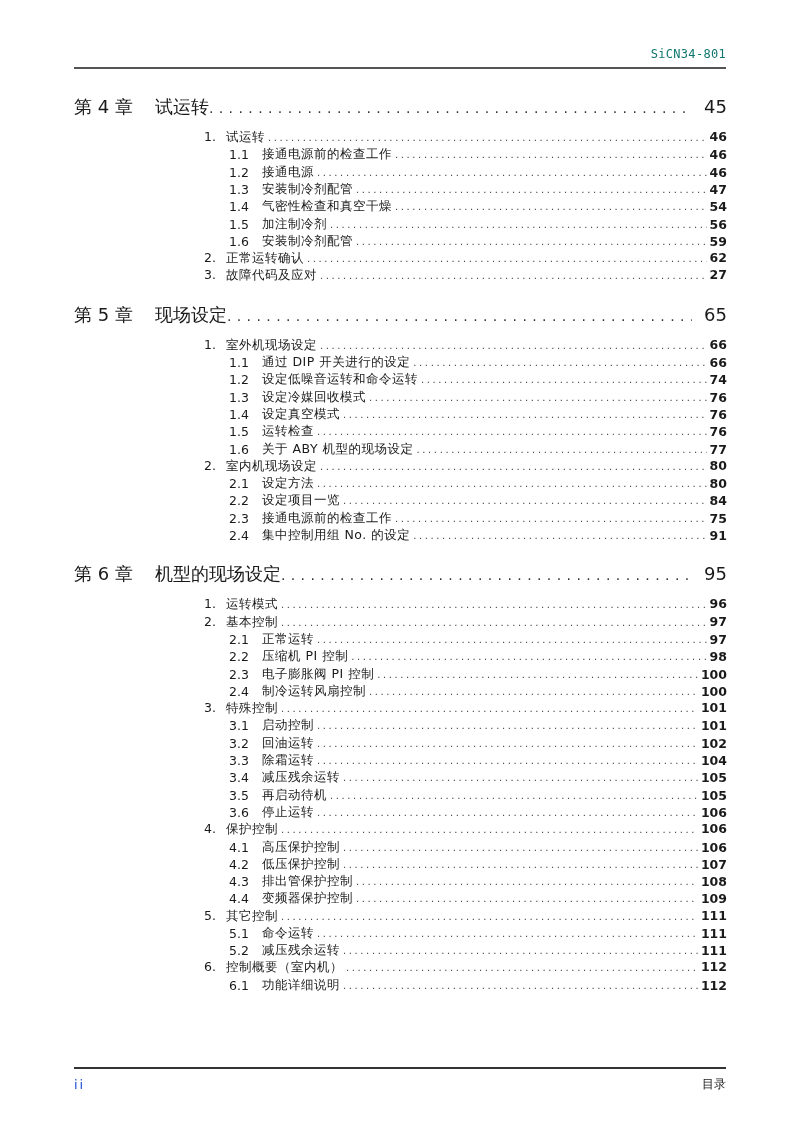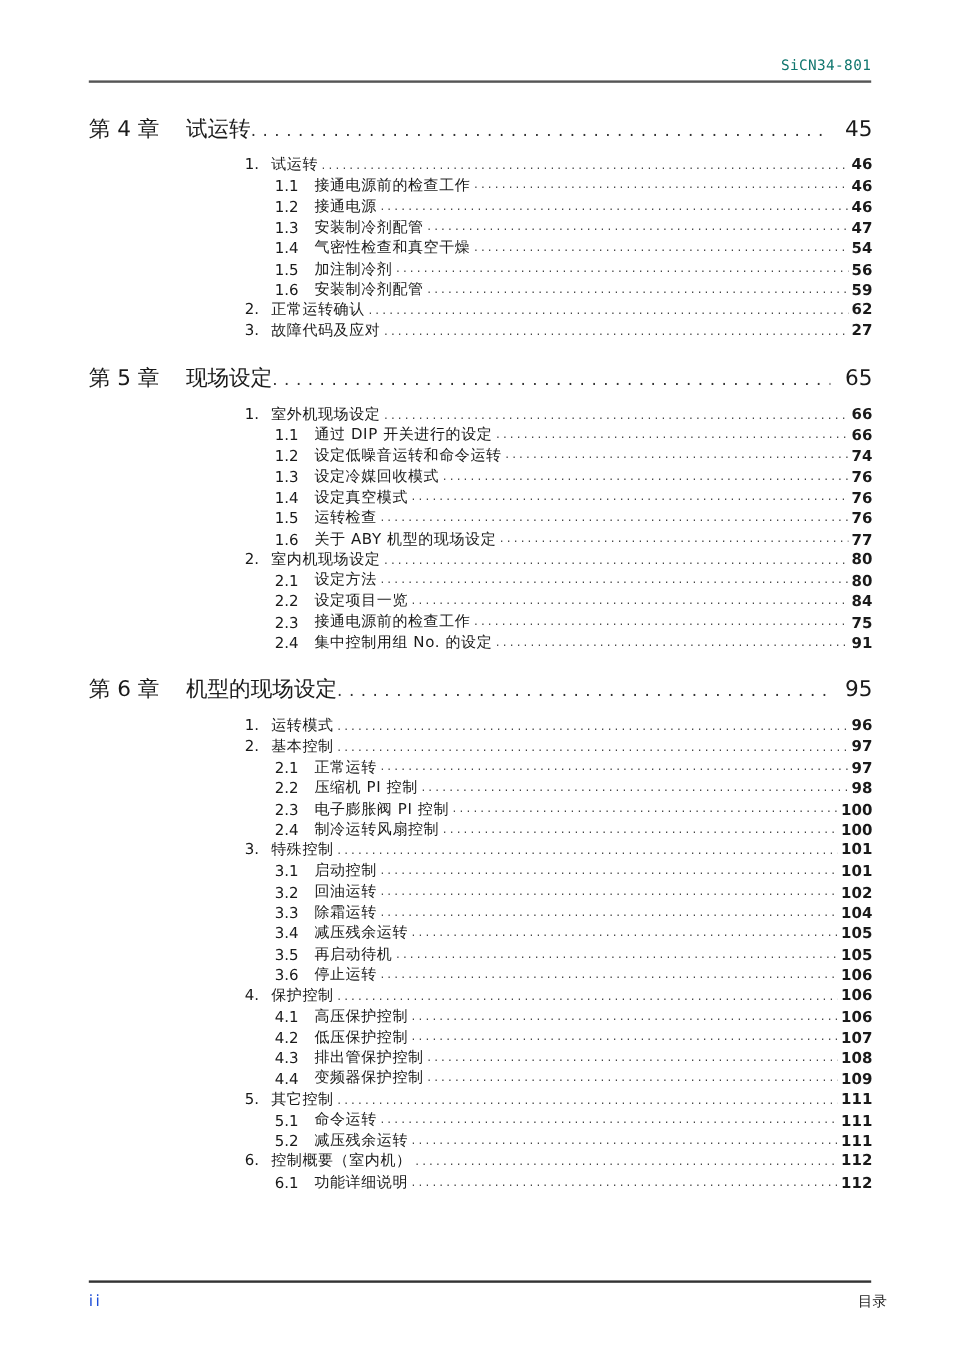--- a/index.html
+++ b/index.html
@@ -4,21 +4,21 @@
 <style>
   html, body { margin:0; padding:0; background:#fff; }
   body { width:800px; height:1123px; position:relative; overflow:hidden;
          font-family:"DejaVu Sans","Liberation Sans",sans-serif; color:#1a1a1a; }
   .header-code { position:absolute; right:74px; top:47px; font-family:"DejaVu Sans Mono","Liberation Mono",monospace;
                  font-size:12px; letter-spacing:0.3px; color:#0f766e; }
   .rule { position:absolute; left:74px; width:652px; height:2px; background:#555; }
   .rule.top { top:67px; }
   .rule.bottom { top:1067px; height:1.5px; background:#333; }
   .footer-left { position:absolute; left:74px; top:1077px; font-size:13px; color:#1d4ed8; letter-spacing:2px; }
-  .footer-right { position:absolute; right:61px; top:1076px; font-size:12px; color:#222; }
+  .footer-right { position:absolute; right:74px; top:1076px; font-size:12px; color:#222; }
 
   .toc { position:absolute; left:74px; top:95px; width:653px; }
   .chapter { display:flex; align-items:baseline; height:26px; font-size:18px; margin-bottom:8px; }
   .chapter .ch-num { white-space:nowrap; }
   .chapter .ch-title { white-space:nowrap; margin-left:22px; }
   .chapter .leader { flex:1; overflow:hidden; white-space:nowrap; margin:0 12px 0 0; letter-spacing:5.4px; font-size:14px; color:#333; }
   .chapter .page { font-size:18px; white-space:nowrap; }
   .chapter-block { margin-bottom:18px; }
 
   .row { display:flex; align-items:baseline; height:17.3px; font-size:12.5px; }

